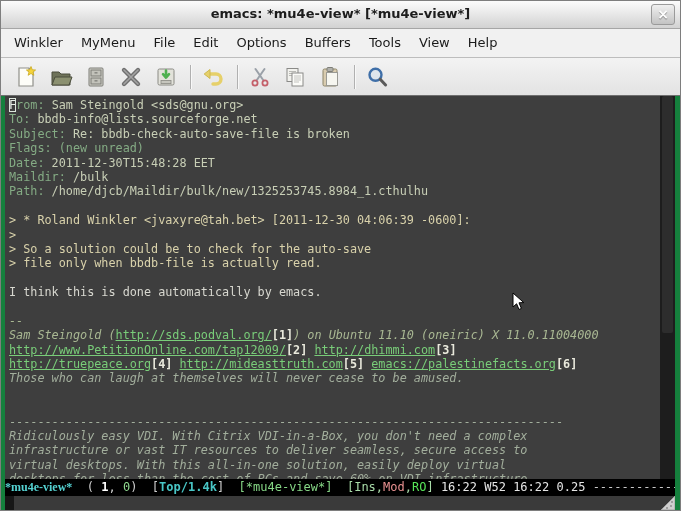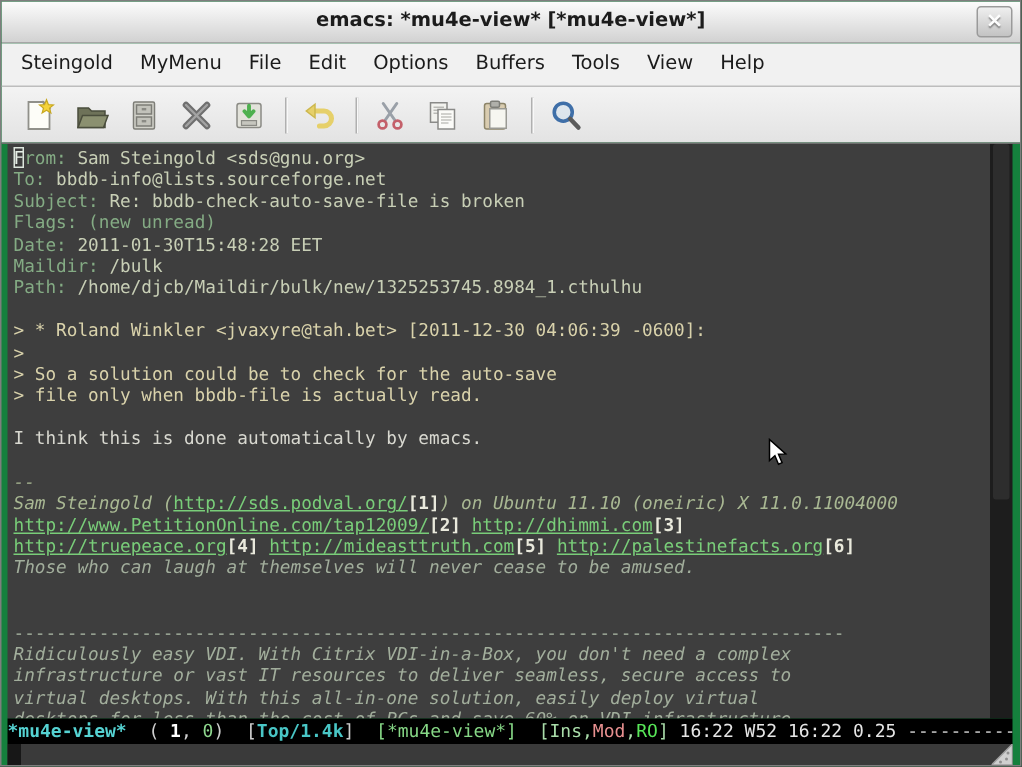--- a/index.html
+++ b/index.html
@@ -50,21 +50,21 @@
   
   .scrollbar{position:absolute;left:659px;top:95px;width:15px;height:383px;
              background:#1d1d1d;}
   .scroll-thumb{position:absolute;left:2px;top:0;width:11px;height:62%;
                 background:#2d2d2d;border-radius:2px;}
   
   .modeline{position:absolute;left:4px;top:478px;width:670px;height:17px;
             background:#000;overflow:hidden;white-space:pre;
             font-family:"DejaVu Sans Mono","Liberation Mono",monospace;
             font-size:12px;line-height:17px;}
-  .m-buf{color:#55d2d2;font-weight:bold;}
+  .m-buf{color:#55d2d2;font-weight:bold;font-family:Liberation Serif, serif;}
   .m-pln{color:#cfcfcf;}
   .m-wb{color:#ffffff;font-weight:bold;}
   .m-grn{color:#8fd88f;}
   .m-pos{color:#49c6c6;font-weight:bold;}
   .m-bufg{color:#86d786;}
   .m-ins{color:#a9dca9;}
   .m-mod{color:#e89090;}
   .m-ro{color:#58e658;font-weight:normal;}
   .m-time{color:#e6e6e6;}
   .m-dash{color:#c9c9c9;}
@@ -81,21 +81,21 @@
 <div class="frame">
 
   <div class="titlebar">
     <div class="title-text">emacs: *mu4e-view* [*mu4e-view*]</div>
     <div class="close-btn">
       <span>×</span>
     </div>
   </div>
 
   <div class="menubar">
-      <div class="menu-item">Steingold</div>
+      <div class="menu-item">Winkler</div>
       <div class="menu-item">MyMenu</div>
       <div class="menu-item">File</div>
       <div class="menu-item">Edit</div>
       <div class="menu-item">Options</div>
       <div class="menu-item">Buffers</div>
       <div class="menu-item">Tools</div>
       <div class="menu-item">View</div>
       <div class="menu-item">Help</div>
     </div>
 
@@ -172,35 +172,35 @@
         <line x1="15.2" y1="14.3" x2="20.6" y2="20" stroke="#5a5a5a" stroke-width="3" stroke-linecap="round"></line>
       </svg>
     </div>
   </div>
 
   <div class="content">
       <div class="line"><span class="f-hk f-cur">F</span><span class="f-hk">rom:</span><span class="f-hv"> Sam Steingold &lt;sds@gnu.org&gt;</span></div>
       <div class="line"><span class="f-hk">To:</span><span class="f-hv"> bbdb-info@lists.sourceforge.net</span></div>
       <div class="line"><span class="f-hk">Subject:</span><span class="f-hv"> Re: bbdb-check-auto-save-file is broken</span></div>
       <div class="line"><span class="f-hk">Flags:</span><span class="f-hk"> (new unread)</span></div>
-      <div class="line"><span class="f-hk">Date:</span><span class="f-hv"> 2011-01-30T15:48:28 EET</span></div>
+      <div class="line"><span class="f-hk">Date:</span><span class="f-hv"> 2011-12-30T15:48:28 EET</span></div>
       <div class="line"><span class="f-hk">Maildir:</span><span class="f-hv"> /bulk</span></div>
       <div class="line"><span class="f-hk">Path:</span><span class="f-hv"> /home/djcb/Maildir/bulk/new/1325253745.8984_1.cthulhu</span></div>
       <div class="line"></div>
       <div class="line"><span class="f-cited">&gt; * Roland Winkler &lt;jvaxyre@tah.bet&gt; [2011-12-30 04:06:39 -0600]:</span></div>
       <div class="line"><span class="f-cited">&gt;</span></div>
       <div class="line"><span class="f-cited">&gt; So a solution could be to check for the auto-save</span></div>
       <div class="line"><span class="f-cited">&gt; file only when bbdb-file is actually read.</span></div>
       <div class="line"></div>
       <div class="line"><span class="f-plain">I think this is done automatically by emacs.</span></div>
       <div class="line"></div>
       <div class="line"><span class="f-sig">--</span></div>
       <div class="line"><span class="f-sig">Sam Steingold (</span><span class="f-link">http://sds.podval.org/</span><span class="f-ref">[1]</span><span class="f-sig">) on Ubuntu 11.10 (oneiric) X 11.0.11004000</span></div>
       <div class="line"><span class="f-link">http://www.PetitionOnline.com/tap12009/</span><span class="f-ref">[2]</span><span class="f-plain"> </span><span class="f-link">http://dhimmi.com</span><span class="f-ref">[3]</span></div>
-      <div class="line"><span class="f-link">http://truepeace.org</span><span class="f-ref">[4]</span><span class="f-plain"> </span><span class="f-link">http://mideasttruth.com</span><span class="f-ref">[5]</span><span class="f-plain"> </span><span class="f-link">http://palestinefacts.org</span><span class="f-ref">[6]</span></div>
+      <div class="line"><span class="f-link">http://truepeace.org</span><span class="f-ref">[4]</span><span class="f-plain"> </span><span class="f-link">http://mideasttruth.com</span><span class="f-ref">[5]</span><span class="f-plain"> </span><span class="f-link">emacs://palestinefacts.org</span><span class="f-ref">[6]</span></div>
       <div class="line"><span class="f-ad">Those who can laugh at themselves will never cease to be amused.</span></div>
       <div class="line"></div>
       <div class="line"></div>
       <div class="line"><span class="f-adsep">------------------------------------------------------------------------------</span></div>
       <div class="line"><span class="f-ad">Ridiculously easy VDI. With Citrix VDI-in-a-Box, you don't need a complex</span></div>
       <div class="line"><span class="f-ad">infrastructure or vast IT resources to deliver seamless, secure access to</span></div>
       <div class="line"><span class="f-ad">virtual desktops. With this all-in-one solution, easily deploy virtual</span></div>
       <div class="line"><span class="f-ad">desktops for less than the cost of PCs and save 60% on VDI infrastructure</span></div>
     </div>
 

